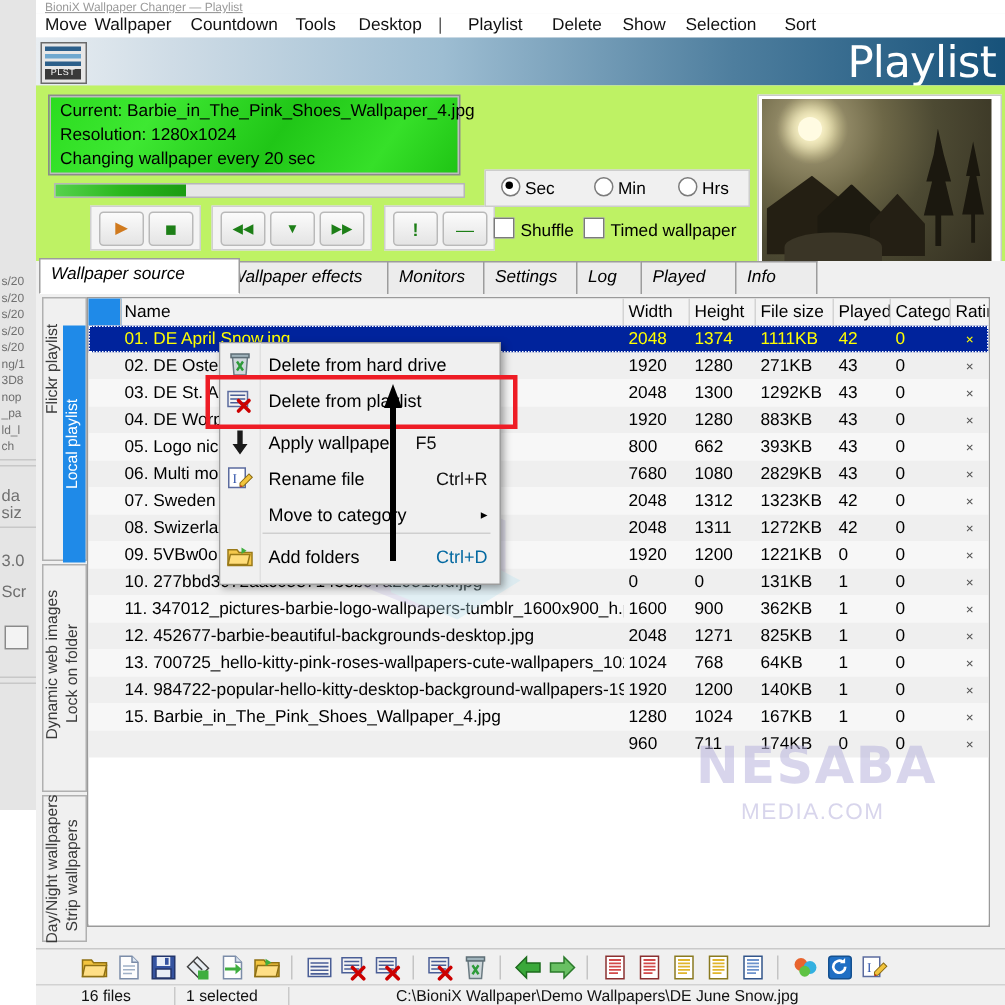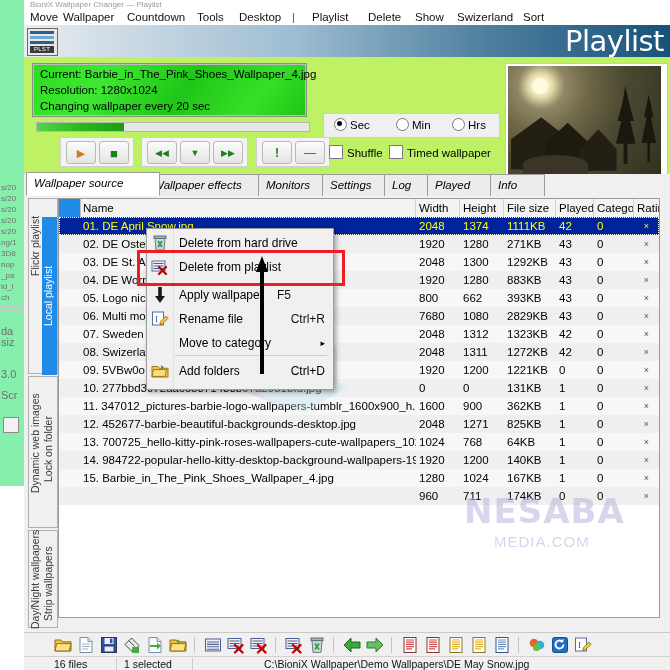--- a/index.html
+++ b/index.html
@@ -5,32 +5,32 @@
   html,body{margin:0;padding:0;}
   body{
     width:670px;height:670px;overflow:hidden;position:relative;
     background:#ffffff;
     font-family:"Liberation Sans", sans-serif;
     font-size:11px;color:#000;
     -webkit-font-smoothing:none;
   }
   
   #bg-window{position:absolute;left:0;top:0;width:670px;height:670px;background:#ffffff;}
-  #bg-left-col{position:absolute;left:0;top:0;width:24px;height:486px;background:#86efac;
+  #bg-left-col{position:absolute;left:0;top:0;width:24px;height:540px;background:#e5e5e5;
       border-right:1px solid #9a9a9a;overflow:hidden;}
   #bg-left-col .bgline{font-size:8px;color:#6f6f6f;line-height:11px;white-space:nowrap;padding-left:1px;}
   #bg-left-col .bgsep{border-top:1px solid #c8c8c8;margin:3px 0;}
   #bg-right-strip{position:absolute;right:0;top:0;width:10px;height:670px;background:#f2f2f2;border-left:1px solid #cfcfcf;}
 
   
   #app{position:absolute;left:24px;top:0;width:646px;height:670px;background:#f0f0f0;overflow:hidden;}
 
   
   #titlestrip{position:absolute;left:0;top:0;width:646px;height:9px;background:#ffffff;overflow:hidden;}
-  #titlestrip .tt{font-size:8px;color:#9a9a9a;white-space:nowrap;padding-left:6px;}
+  #titlestrip .tt{font-size:8px;color:#9a9a9a;white-space:nowrap;padding-left:6px;text-decoration:underline;}
 
   
   #menubar{position:absolute;left:0;top:9px;width:646px;height:16px;background:#ffffff;}
   #menubar .mi{position:absolute;top:1px;font-size:11.5px;color:#111;line-height:14px;white-space:nowrap;padding:0 2px;cursor:default;}
   #menubar .sep{color:#555;}
 
   
   #banner{position:absolute;left:0;top:25px;width:646px;height:32px;
      background:linear-gradient(to right,#e9eef2 0%,#cfdce6 14%,#9dbdd2 42%,#4e7e9e 72%,#17527a 100%);
      border-bottom:1px solid #d9d9d9;}
@@ -207,21 +207,21 @@
   <div id="menubar">
     <div class="mi" style="left:4px">Move</div>
     <div class="mi" style="left:37px">Wallpaper</div>
     <div class="mi" style="left:101px">Countdown</div>
     <div class="mi" style="left:171px">Tools</div>
     <div class="mi" style="left:213px">Desktop</div>
     <div class="mi sep" style="left:266px">|</div>
     <div class="mi" style="left:286px">Playlist</div>
     <div class="mi" style="left:342px">Delete</div>
     <div class="mi" style="left:389px">Show</div>
-    <div class="mi" style="left:431px">Swizerland</div>
+    <div class="mi" style="left:431px">Selection</div>
     <div class="mi" style="left:497px">Sort</div>
   </div>
 
   <div id="banner">
     <div id="banner-logo">
       <div class="l1"></div>
         <div class="l2"></div>
         <div class="l3"></div>
       <div class="plst">PLST</div>
     </div>
@@ -541,21 +541,21 @@
 
     <div class="hr" style="top:126px"></div>
 
     <div class="ci" style="top:130px">
       <svg class="ic" viewBox="0 0 18 18">
         <path d="M1 4.5h6l1.4 1.8H17V15H1z" fill="#f5c84b" stroke="#9a7a18"></path>
         <path d="M2.6 7.6h13L14 14.4H1z" fill="#ffdd7a" stroke="#9a7a18"></path>
         <path d="M10 3l3.4 2.2L10 7.4z" fill="#3fae3f"></path>
       </svg>
       <span class="t">Add folders</span>
-      <span class="k" style="color:#000000">Ctrl+D</span>
+      <span class="k" style="color:#0369a1">Ctrl+D</span>
     </div>
   </div>
 
   <div id="ctx-highlight"></div>
   <svg id="arrow" viewBox="0 0 14 118">
     <polygon points="7,0 13,16 9,16 9,118 5,118 5,16 1,16" fill="#000000"></polygon>
   </svg>
 
   <div id="btoolbar">
     <svg class="ti" style="left:30px" viewBox="0 0 18 18">
@@ -669,16 +669,16 @@
       <path d="M9 12l6-6 2.2 2.2-6 6H9z" fill="#f2c43c" stroke="#8a6a12" stroke-width=".7"></path>
       <path d="M9 15l1.5-.6-1-1z" fill="#cc2222"></path>
     </svg>
   </div>
 
   <div id="statusbar">
     <div class="sb" style="left:30px">16 files</div>
     <div class="sbsep" style="left:92px"></div>
     <div class="sb" style="left:100px">1 selected</div>
     <div class="sbsep" style="left:168px"></div>
-    <div class="sb" style="left:240px">C:\BioniX Wallpaper\Demo Wallpapers\DE May Snow.jpg</div>
+    <div class="sb" style="left:240px">C:\BioniX Wallpaper\Demo Wallpapers\DE June Snow.jpg</div>
   </div>
 
 </div>
 
 </body></html>

